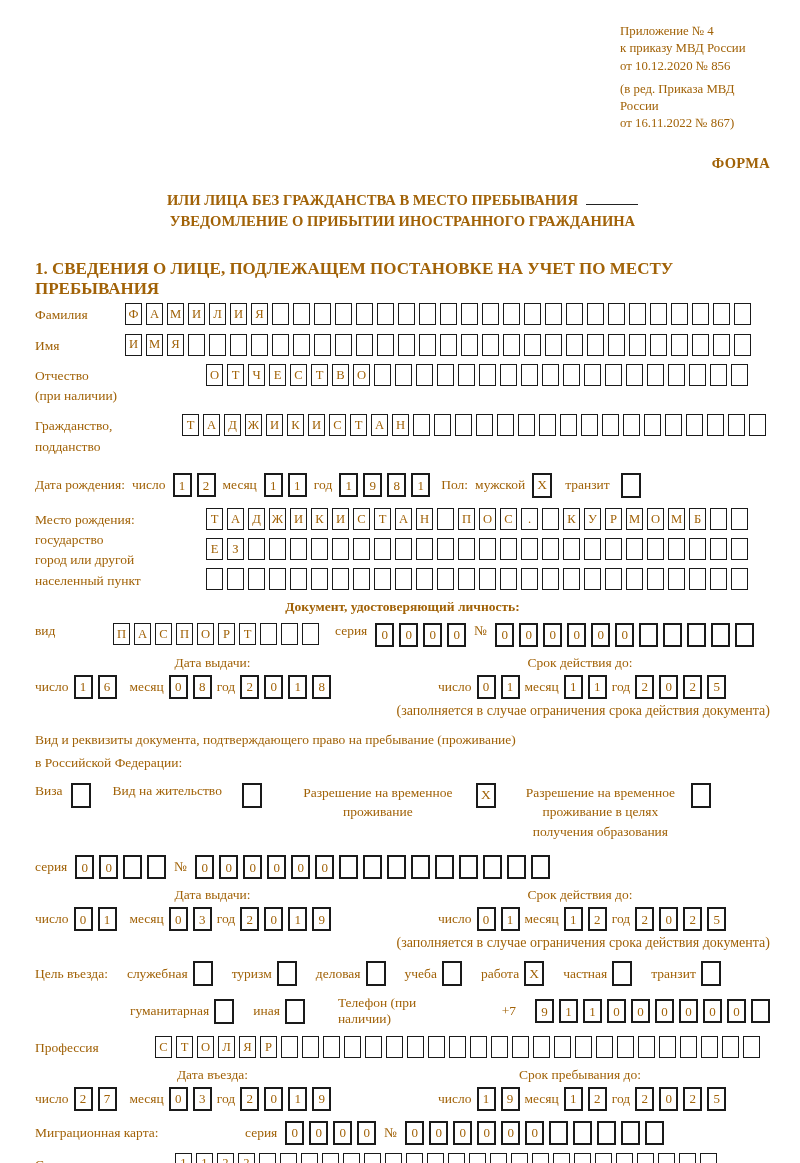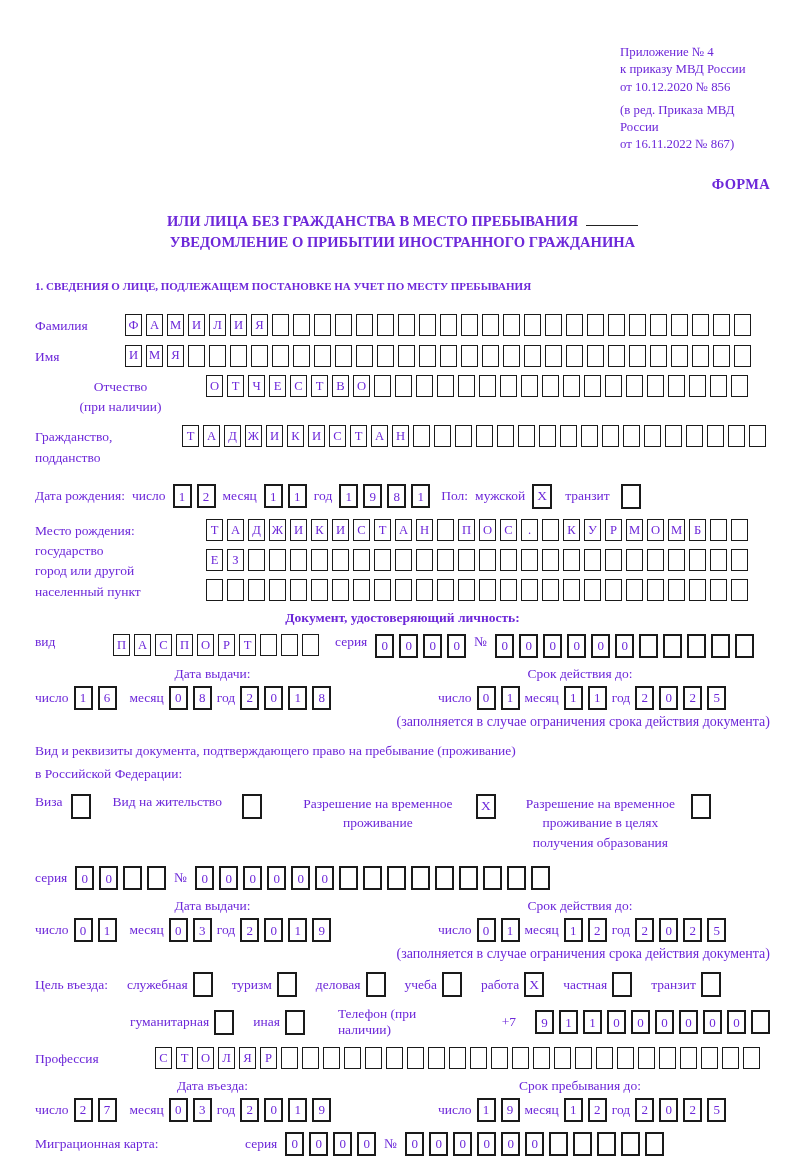--- a/index.html
+++ b/index.html
@@ -1,47 +1,47 @@
 <!DOCTYPE html>
 <html><head>
 <meta charset="utf-8">
 <style>
   html,body{margin:0;padding:0;background:#fff;}
   .page{
     width:800px;height:1163px;box-sizing:border-box;
-    padding:44px 30px 16px 35px;background:#fff;color:#6d28d9;
+    padding:23px 30px 16px 35px;background:#fff;color:#a16207;
     font-family:"Liberation Serif","DejaVu Serif",serif;font-size:13.5px;
     overflow:hidden;position:relative;
   }
   
   .hdr{margin-left:585px;width:150px;font-size:12.8px;line-height:1.35;}
   .hdr .ed{margin-top:6px;}
   .form-label{text-align:right;font-weight:bold;font-size:14.5px;margin-top:22px;letter-spacing:.3px;}
   .title{text-align:center;font-weight:bold;font-size:14.6px;line-height:1.5;margin-top:18px;}
   .blank{display:inline-block;width:52px;border-bottom:1.8px solid #222;height:.95em;margin-left:8px;}
-  .sec{font-weight:bold;font-size:11px;margin-top:26px;margin-bottom:22px;}
+  .sec{font-weight:bold;font-size:17px;margin-top:26px;margin-bottom:4px;}
   
   .frow{display:flex;align-items:flex-start;margin-bottom:8px;}
   .lbl{line-height:1.5;padding-top:2px;flex:0 0 auto;}
   .cells{display:flex;gap:4px;flex:0 0 auto;}
   .cell{
     box-sizing:border-box;flex:0 0 auto;width:17px;height:22px;
     border:1.8px solid #1a1a1a;display:flex;align-items:center;justify-content:center;
     font-size:12.6px;line-height:1;
   }
   .date .cell{width:19px;height:24px;border:2px solid #1a1a1a;font-size:13px;}
   .date{gap:5px;}
   .cb{
     box-sizing:border-box;flex:0 0 auto;width:20px;height:25px;
     border:2px solid #1a1a1a;display:inline-flex;align-items:center;justify-content:center;
     font-size:13.5px;
   }
   .stack{display:flex;flex-direction:column;gap:8px;}
   .w-name{width:90px;}
-  .w-pat{width:171px;text-align:center;}
+  .w-pat{width:171px;}
   .w-cit{width:147px;}
   .w-bp{width:171px;}
   .center-bold{text-align:center;font-weight:bold;margin:4px 0 8px;}
   
   .dhead{display:flex;margin-top:4px;margin-bottom:4px;}
   .dh-left{width:355px;text-align:center;}
   .dh-right{flex:1;text-align:center;}
   .drow{display:flex;align-items:center;}
   .dg{display:flex;align-items:center;gap:5px;}
   .dg .sp{margin-left:8px;}

